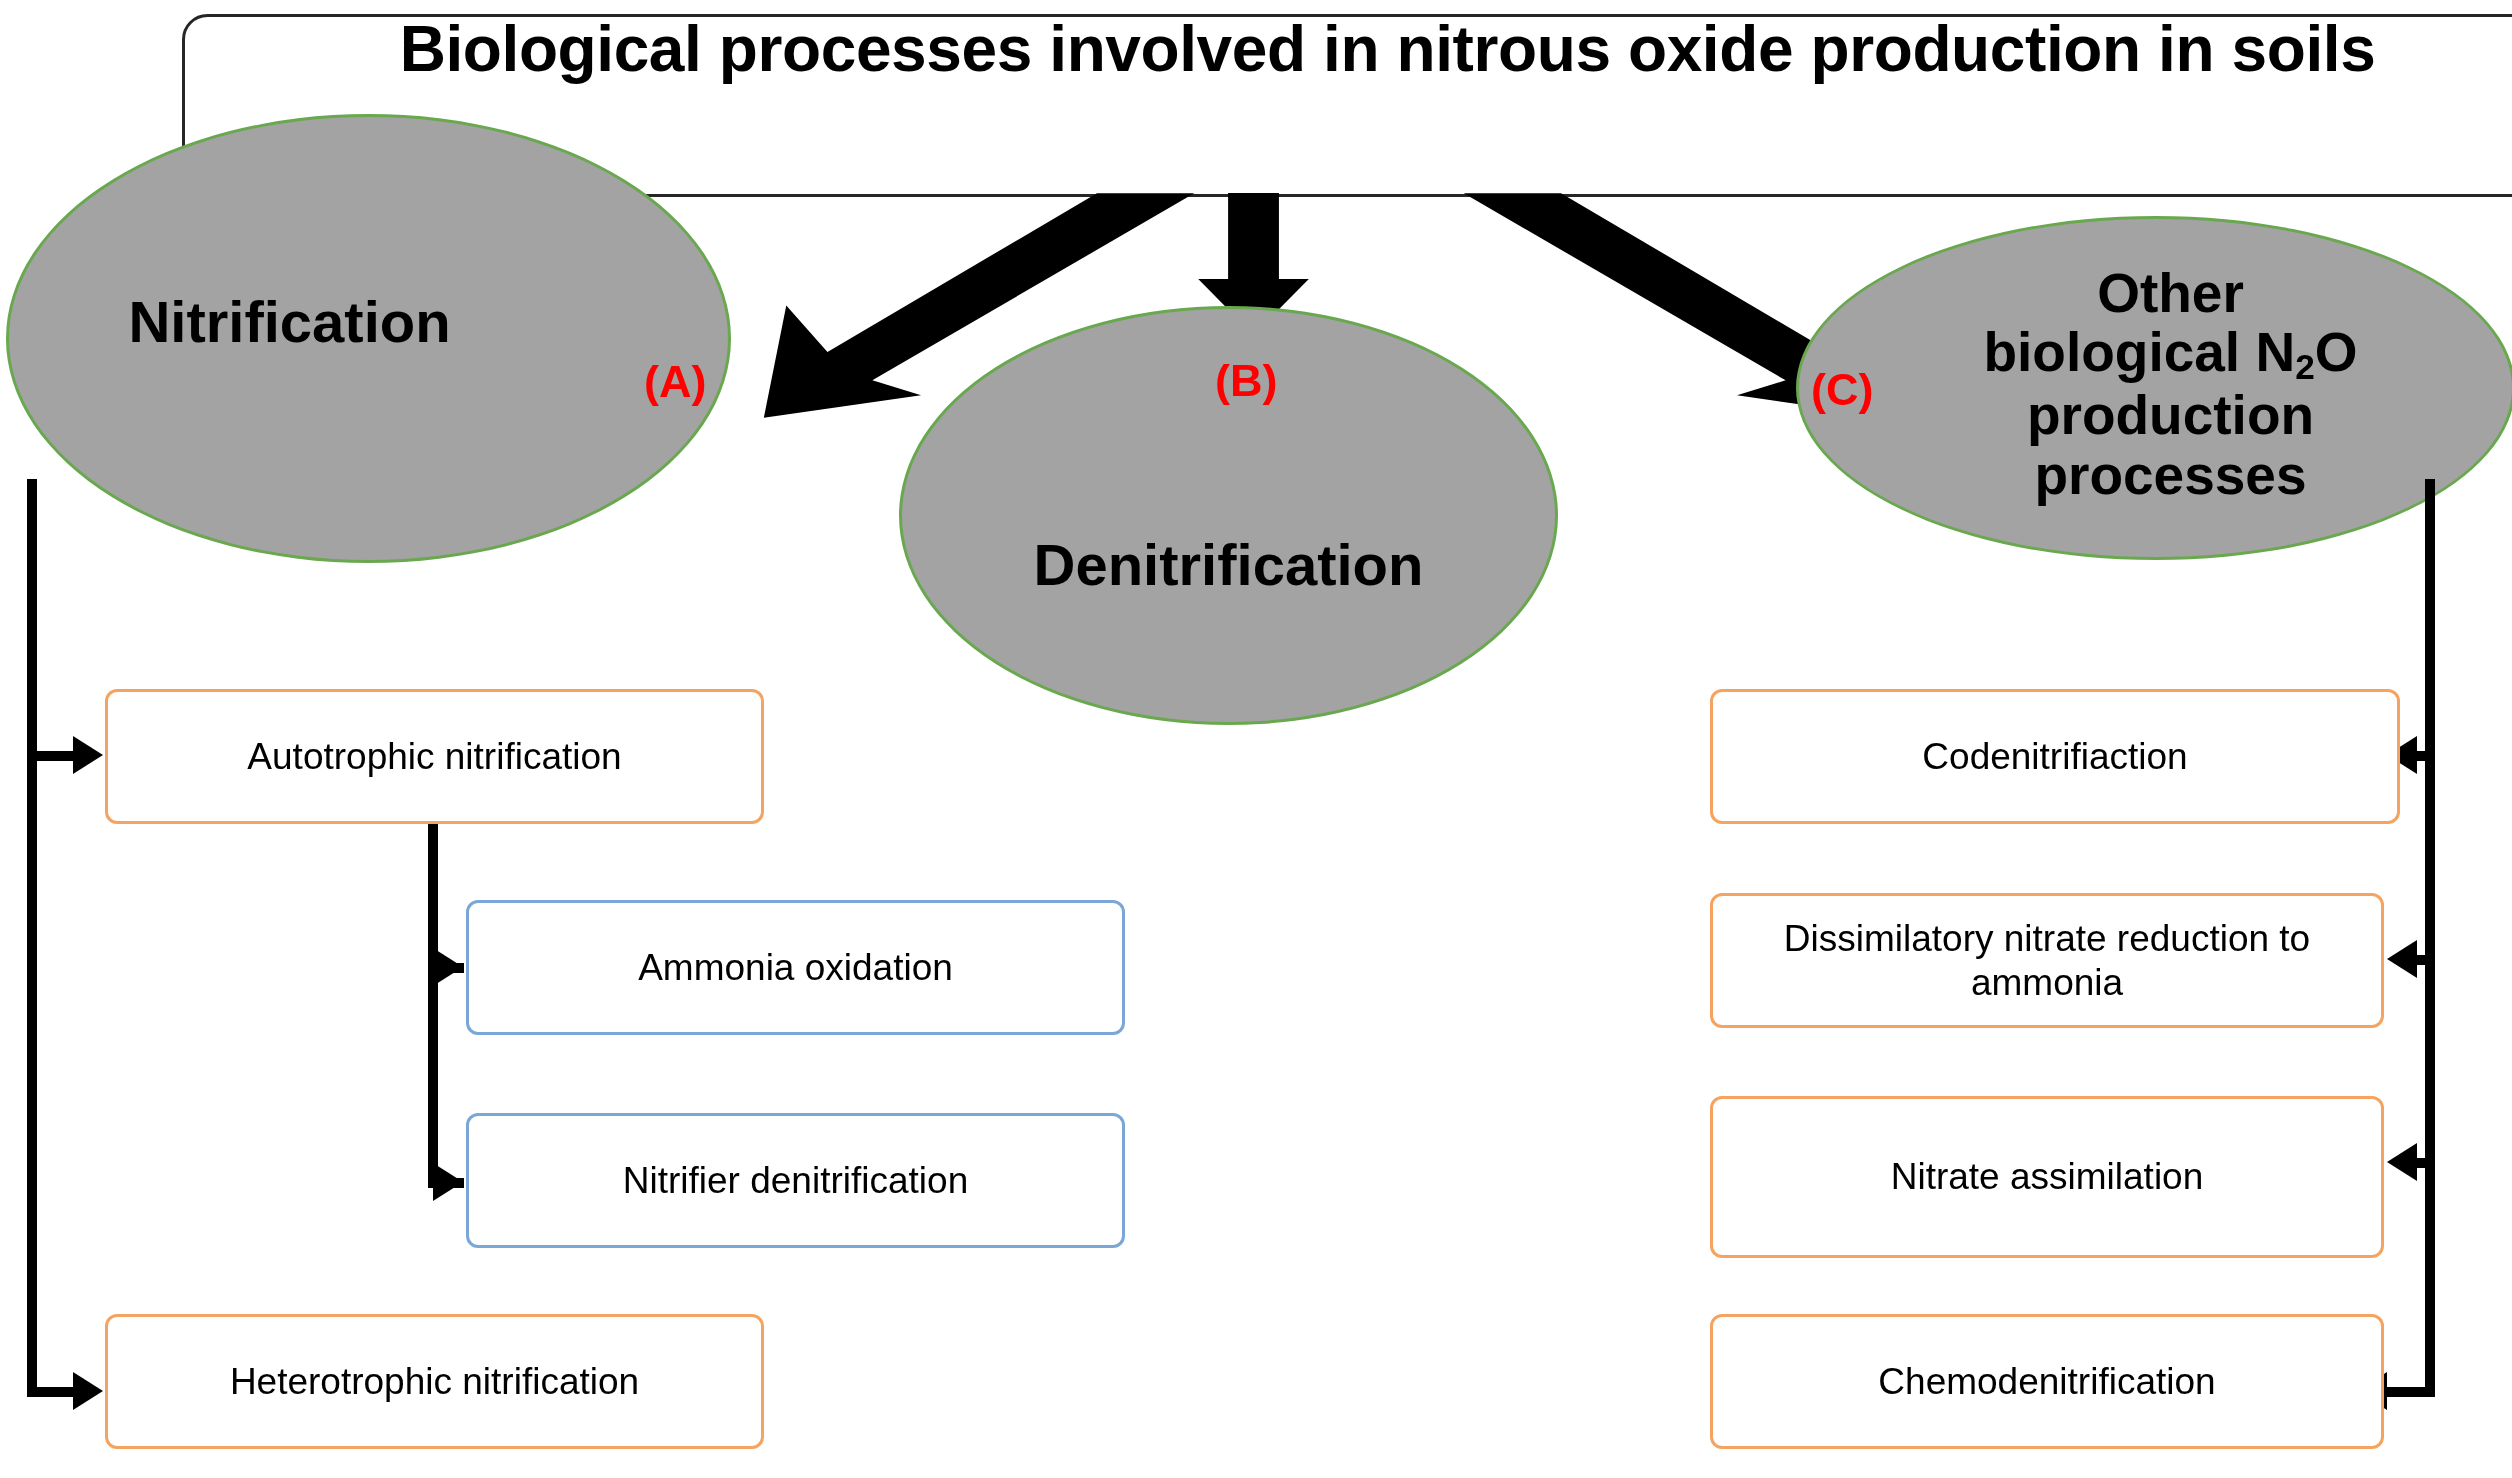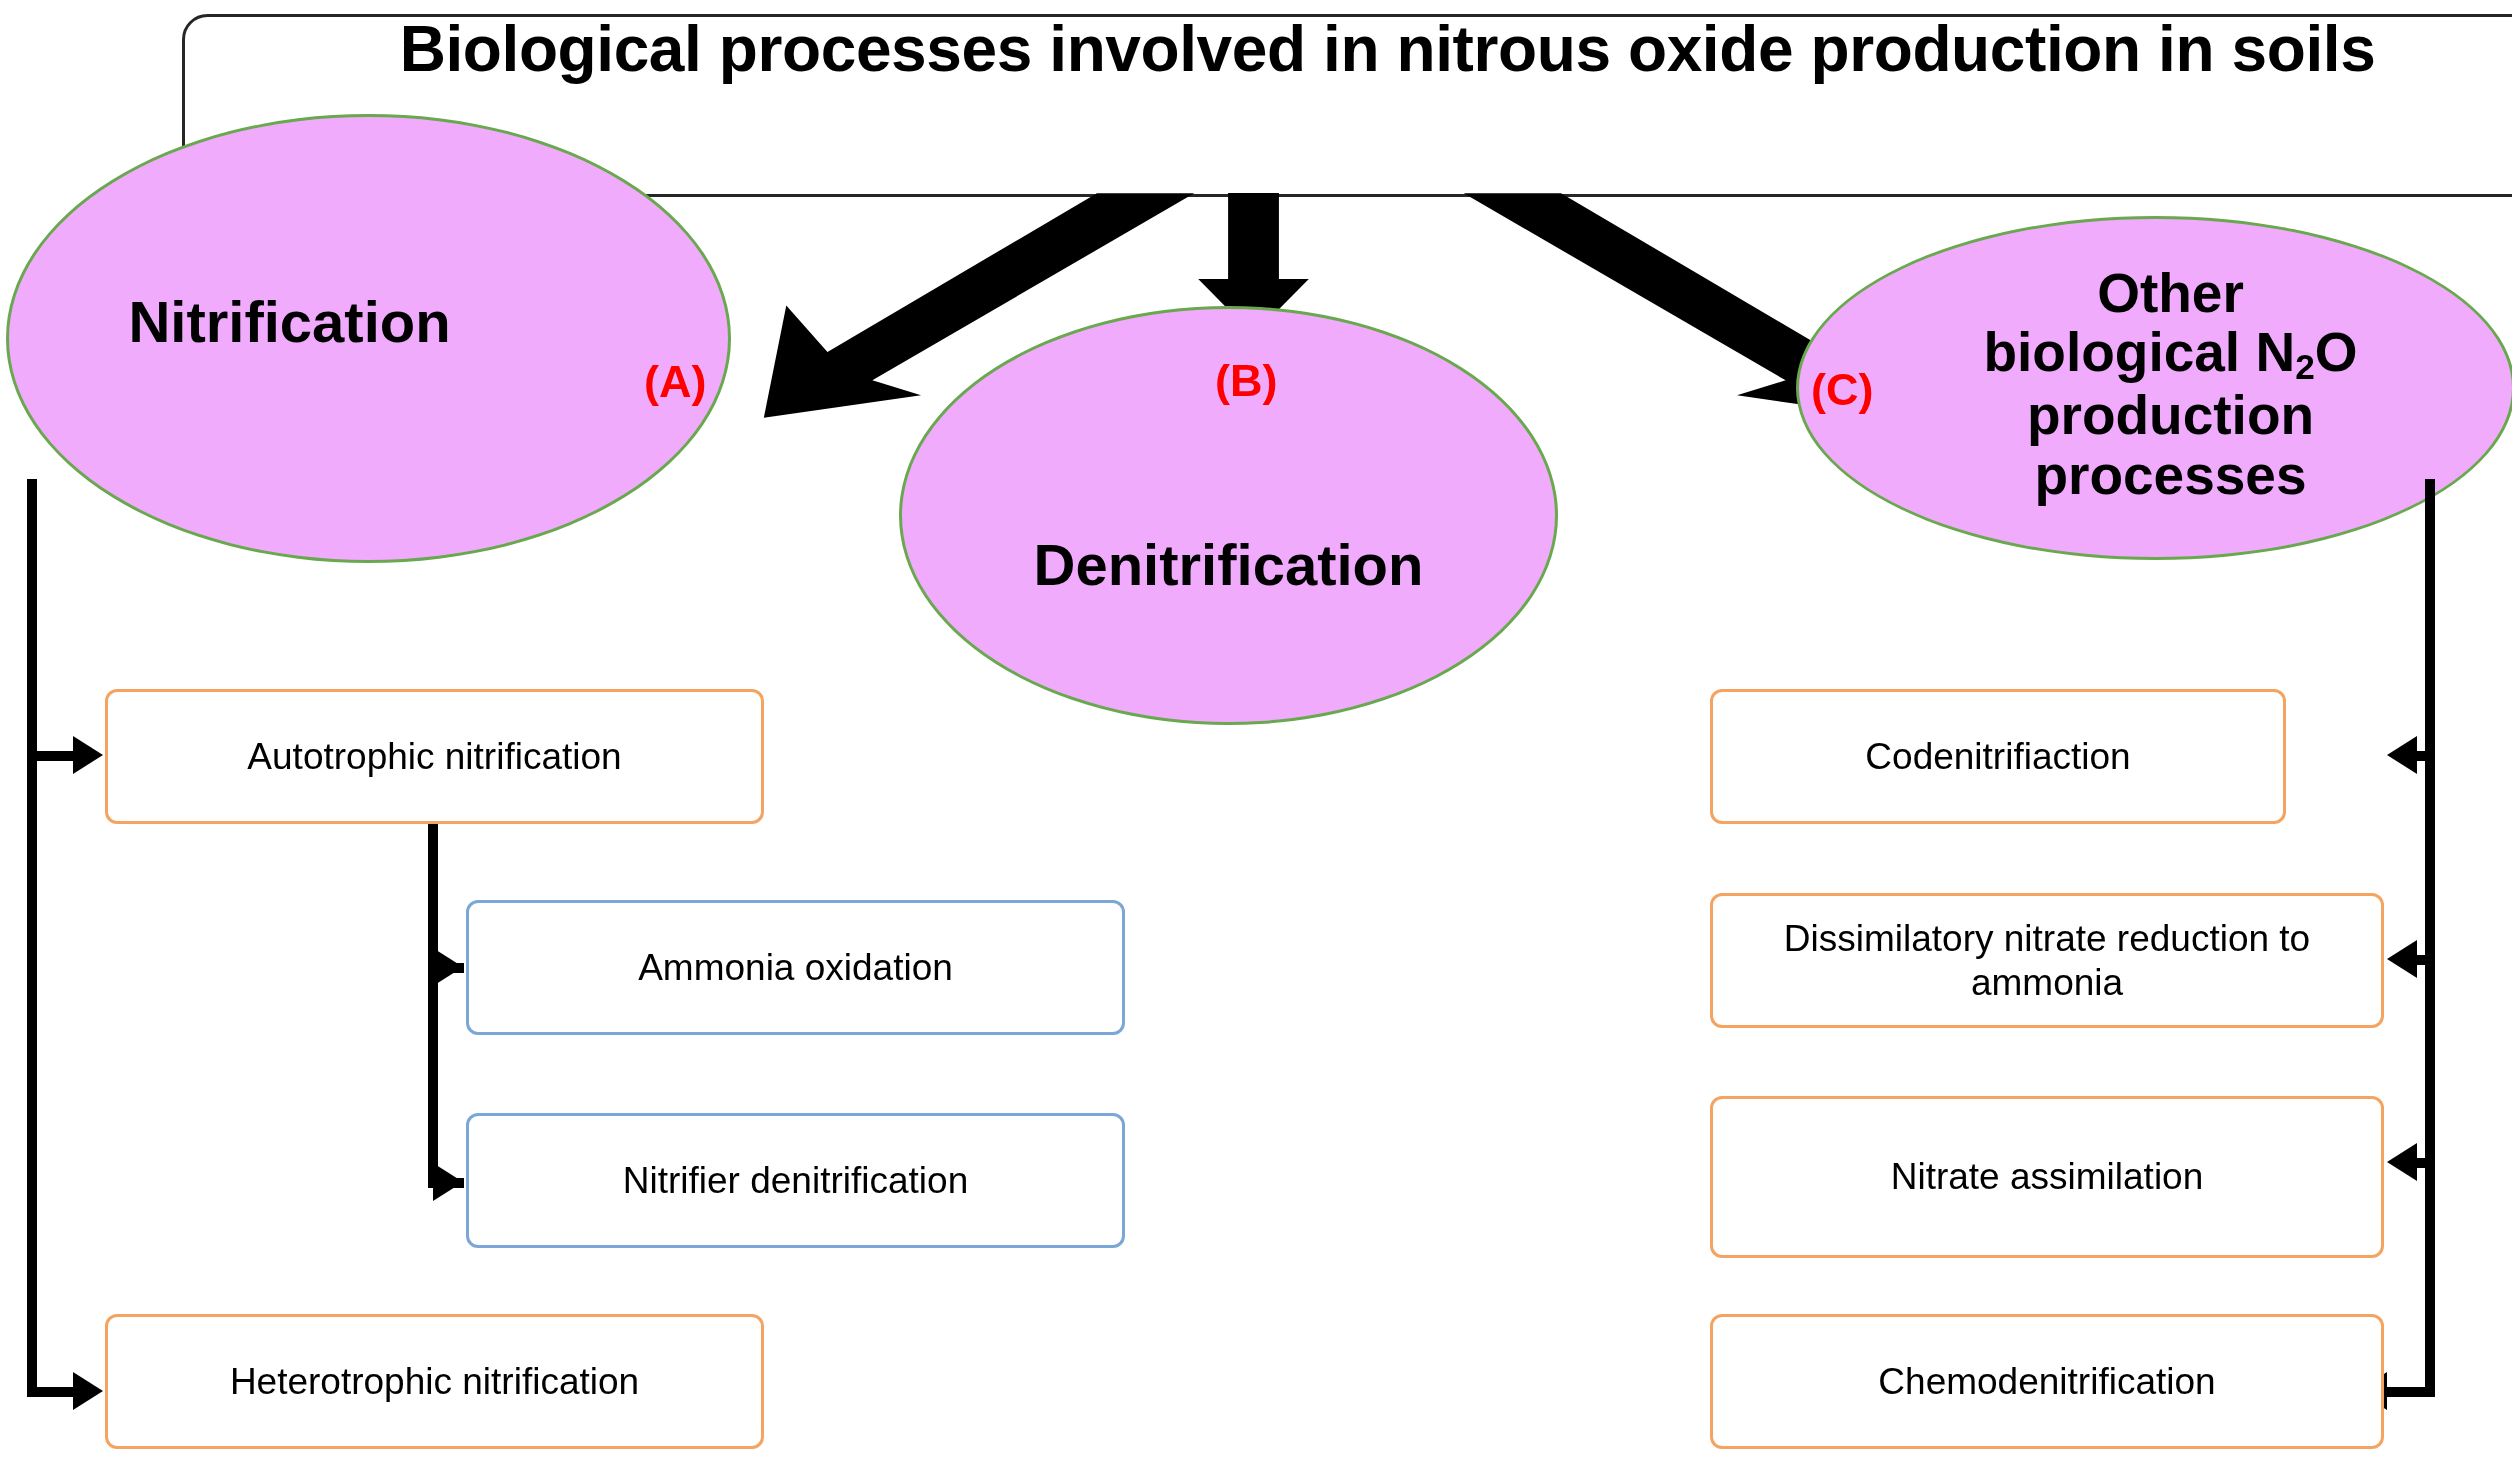--- a/index.html
+++ b/index.html
@@ -13,21 +13,21 @@
     display:flex;align-items:flex-start;justify-content:center;box-sizing:border-box;
   }
   .title-text{
     font-size:64px;font-weight:bold;color:#000;letter-spacing:-0.4px;
     white-space:nowrap;line-height:1;
   }
 
   
   .ellipse{
     position:absolute;border:3px solid #69a84f;border-radius:50%;
-    background:#f0abfc;box-sizing:border-box;
+    background:#a3a3a3;box-sizing:border-box;
   }
   .ellipse .etext{
     position:absolute;left:0;right:0;text-align:center;
     font-size:58px;font-weight:bold;color:#000;line-height:1.08;
   }
   .tag{
     position:absolute;color:#ff0000;font-weight:bold;font-size:45px;line-height:1;
   }
 
   #ell-nitrification{left:6px;top:114px;width:725px;height:449px;}
@@ -52,21 +52,21 @@
   .pbox.orange{border:3px solid #f4a460;}
   .pbox.blue{border:3px solid #7ba7d7;}
 
   
   #box-autotrophic{left:105px;top:689px;width:659px;height:135px;}
   #box-heterotrophic{left:105px;top:1314px;width:659px;height:135px;}
   #box-ammonia{left:466px;top:900px;width:659px;height:135px;}
   #box-nitrifier-denit{left:466px;top:1113px;width:659px;height:135px;text-align:center;}
 
   
-  #box-codenit{left:1710px;top:689px;width:576px;height:135px;}
+  #box-codenit{left:1710px;top:689px;width:690px;height:135px;}
   #box-dnra{left:1710px;top:893px;width:674px;height:135px;}
   #box-nitrate-assim{left:1710px;top:1096px;width:674px;height:162px;}
   #box-chemodenit{left:1710px;top:1314px;width:674px;height:135px;}
 
   
   .ln{position:absolute;background:#000;}
   .vline{width:9.7px;}
   .hline{height:9.7px;}
 
   

